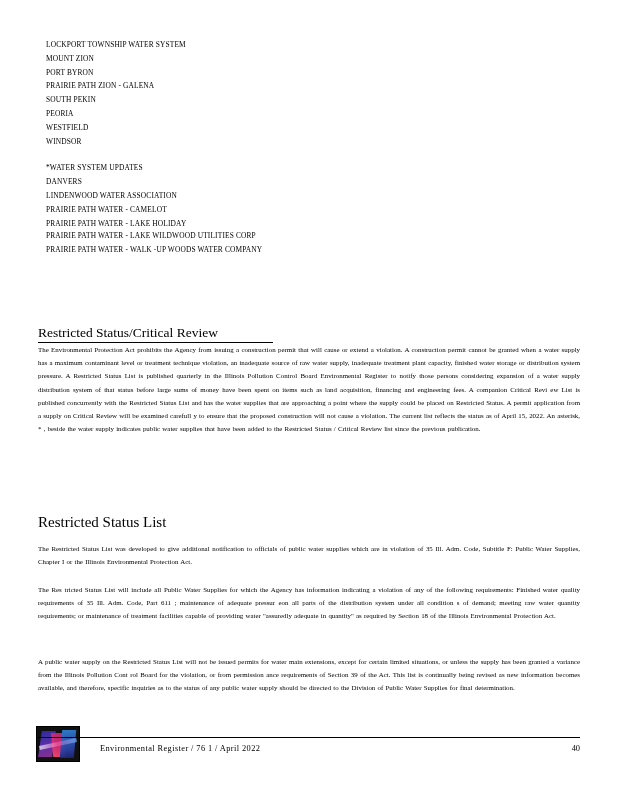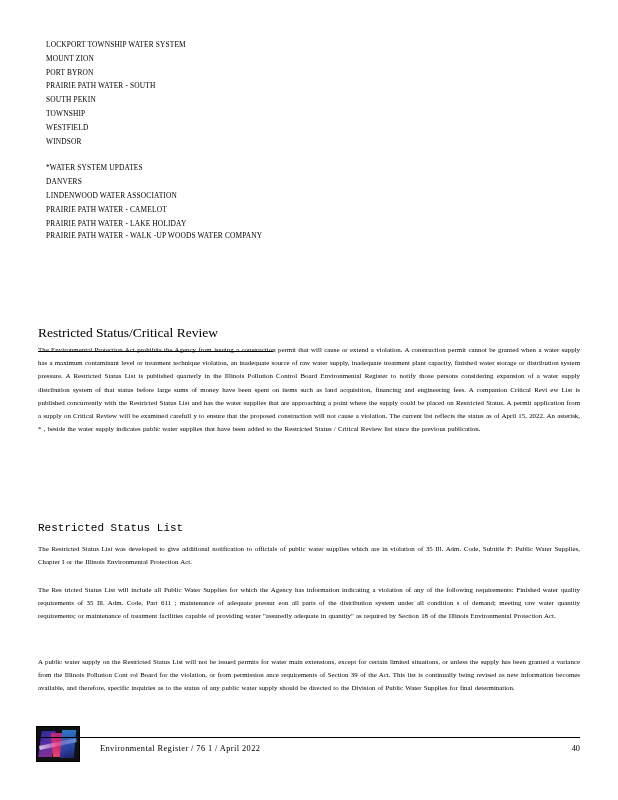--- a/index.html
+++ b/index.html
@@ -39,21 +39,21 @@
   }
   .list-item.two-line {
     line-height: 11.5px;
     margin-bottom: 2.5px;
   }
   .sec-heading {
     position: absolute;
     font-family: "Liberation Serif", serif;
     font-size: 13.5px;
     border-bottom: 1px solid #000;
-    padding-bottom: 10px;
+    padding-bottom: 1px;
   }
   #restricted-heading {
     left: 38px;
     top: 325px;
     width: 235px;
   }
   .body-para {
     position: absolute;
     font-size: 6.9px;
     line-height: 13.2px;
@@ -61,23 +61,22 @@
     color: #000;
   }
   #para-1 {
     left: 38px;
     top: 343px;
     width: 542px;
   }
   .sub-heading {
     position: absolute;
     left: 38px;
-    font-size: 11px;
-    font-family: Liberation Mono, monospace;
-    margin-top: 8px;
+    font-size: 15px;
+    font-family: Liberation Serif, serif;
   }
   #list-subheading {
     top: 514px;
   }
   #para-2 { left: 38px; top: 542px; width: 542px; }
   #para-3 { left: 38px; top: 583px; width: 542px; }
   #para-4 { left: 38px; top: 655px; width: 542px; }
 
   .spaced {
     
@@ -147,33 +146,34 @@
 </style>
 </head>
 <body>
 
 <div class="page">
 
   <div class="list-block">
     <div class="list-item">LOCKPORT TOWNSHIP WATER SYSTEM</div>
     <div class="list-item">MOUNT ZION</div>
     <div class="list-item">PORT BYRON</div>
-    <div class="list-item">PRAIRIE PATH WATER  - SOUTH</div>
+    <div class="list-item">PRAIRIE PATH ZION  - GALENA</div>
     <div class="list-item">SOUTH PEKIN</div>
-    <div class="list-item">TOWNSHIP</div>
+    <div class="list-item">PEORIA</div>
     <div class="list-item">WESTFIELD</div>
     <div class="list-item">WINDSOR</div>
 
     <div class="list-gap"></div>
 
     <div class="list-item">*WATER SYSTEM UPDATES</div>
     <div class="list-item">DANVERS</div>
     <div class="list-item">LINDENWOOD WATER ASSOCIATION</div>
     <div class="list-item">PRAIRIE PATH WATER  - CAMELOT</div>
     <div class="list-item">PRAIRIE PATH WATER  - LAKE HOLIDAY</div>
+    <div class="list-item two-line">PRAIRIE PATH WATER  - LAKE WILDWOOD UTILITIES CORP</div>
     <div class="list-item two-line">PRAIRIE PATH WATER  - WALK -UP WOODS WATER COMPANY</div>
   </div>
 
   <div class="sec-heading" id="restricted-heading">Restricted      Status/Critical      Review</div>
 
   <div class="body-para spaced" id="para-1">The  Environmental  Protection Act  prohibits  the  Agency  from  issuing a construction permit  that  will  cause  or  extend a violation.  A  construction permit  cannot  be granted when a  water  supply  has  a  maximum  contaminant  level  or  treatment technique  violation,  an  inadequate  source  of  raw  water supply,  inadequate  treatment plant capacity,  finished  water storage  or distribution  system  pressure.  A  Restricted Status  List  is  published quarterly  in the  Illinois  Pollution Control  Board  Environmental  Register  to notify  those  persons  considering expansion of  a  water  supply  distribution  system  of  that  status before  large  sums of  money  have  been  spent  on  items such  as land  acquisition,  financing  and  engineering  fees.  A companion  Critical  Revi ew  List  is  published  concurrently with  the  Restricted  Status  List  and  has  the  water  supplies  that  are  approaching  a  point  where  the  supply  could  be  placed on Restricted Status.  A  permit  application from  a  supply  on Critical  Review  will  be  examined  carefull y to ensure that  the proposed  construction  will  not  cause a violation.  The current  list  reflects  the  status as of  April  15,  2022.  An  asterisk,  * ,  beside  the  water  supply  indicates  public  water  supplies  that  have  been added to the  Restricted Status / Critical  Review  list  since  the  previous  publication.</div>
 
   <div class="sub-heading" id="list-subheading">Restricted Status List</div>
 
   <div class="body-para spaced" id="para-2">The  Restricted Status  List  was  developed to give  additional  notification to officials  of  public  water  supplies  which  are  in  violation  of  35  Ill.  Adm.  Code,  Subtitle  F:  Public  Water  Supplies,  Chapter  I  or  the  Illinois  Environmental  Protection  Act.</div>

